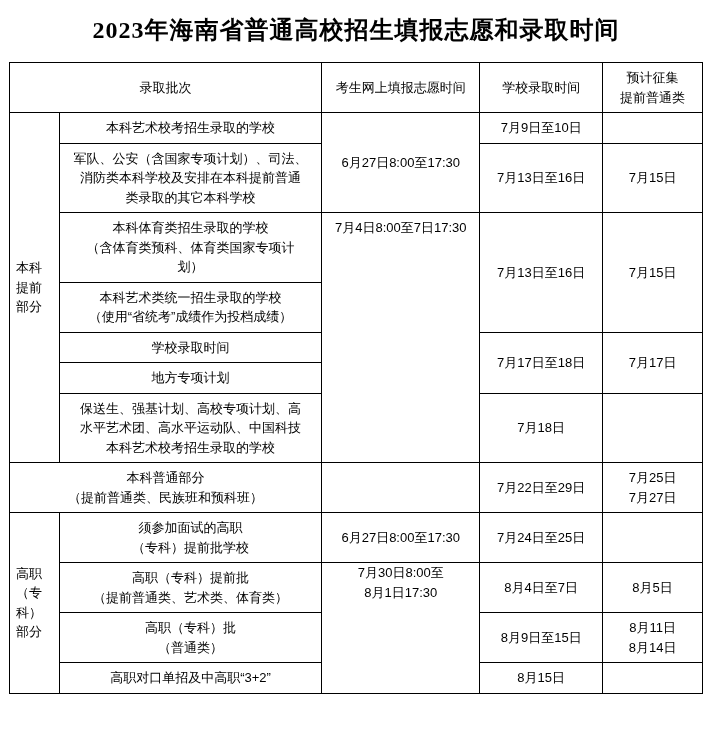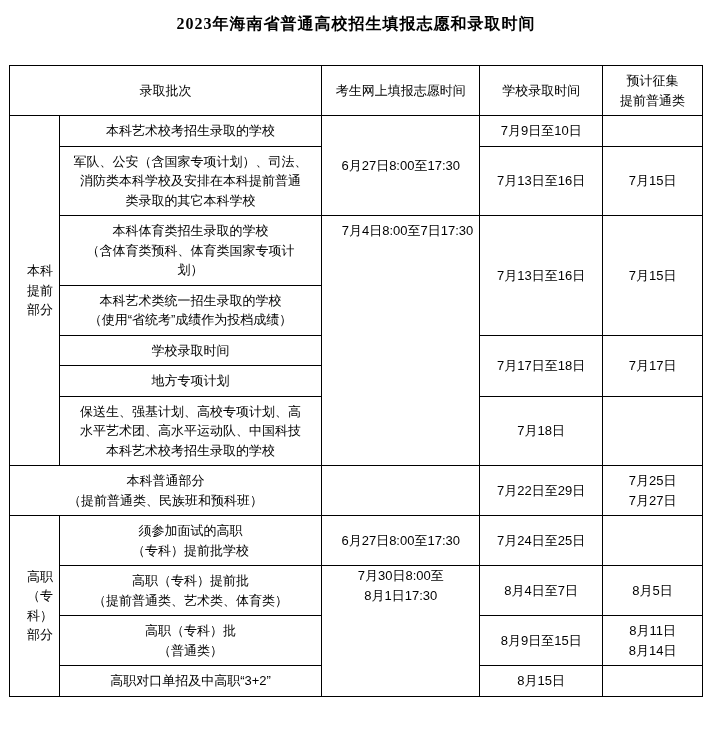--- a/index.html
+++ b/index.html
@@ -14,31 +14,31 @@
     color: #000000;
     overflow: hidden;
   }
   .page {
     position: relative;
     width: 712px;
     height: 731px;
   }
   .title {
     text-align: center;
-    font-size: 16px;
+    font-size: 24px;
     font-weight: bold;
     letter-spacing: 1px;
     padding-top: 14px;
     padding-bottom: 14px;
     font-family: "Liberation Serif", "DejaVu Serif", serif;
   }
   table.sched {
     border-collapse: collapse;
     width: 694px;
-    margin: 16px auto;
+    margin: 2px auto;
     table-layout: fixed;
   }
   table.sched td, table.sched th {
     border: 1px solid #000000;
     font-size: 13px;
     font-weight: normal;
     padding: 5px 6px;
     vertical-align: middle;
     line-height: 1.5;
     font-family: "Liberation Sans", "DejaVu Sans", sans-serif;
@@ -46,21 +46,21 @@
   .c-head {
     text-align: center;
   }
   .c-center {
     text-align: center;
   }
   .c-left {
     text-align: center;
   }
   .c-vert {
-    text-align: right;
+    text-align: left;
     width: 48px;
   }
   .nowrap-lines span { display: block; }
 </style>
 </head>
 <body>
 
 <div class="page">
 
   <div class="title">2023年海南省普通高校招生填报志愿和录取时间</div>
@@ -119,21 +119,21 @@
           <span>7月15日</span>
         </td>
       </tr>
 
       <tr>
         <td class="c-left nowrap-lines">
           <span>本科体育类招生录取的学校</span>
           <span>（含体育类预科、体育类国家专项计</span>
           <span>划）</span>
         </td>
-        <td class="c-center nowrap-lines" rowspan="5" style="vertical-align:top; text-align:right;">
+        <td class="c-center nowrap-lines" rowspan="5" style="vertical-align:top; ">
           <span>7月4日8:00至7日17:30</span>
         </td>
         <td class="c-center nowrap-lines" rowspan="2">
           <span>7月13日至16日</span>
         </td>
         <td class="c-center nowrap-lines" rowspan="2">
           <span>7月15日</span>
         </td>
       </tr>
 

